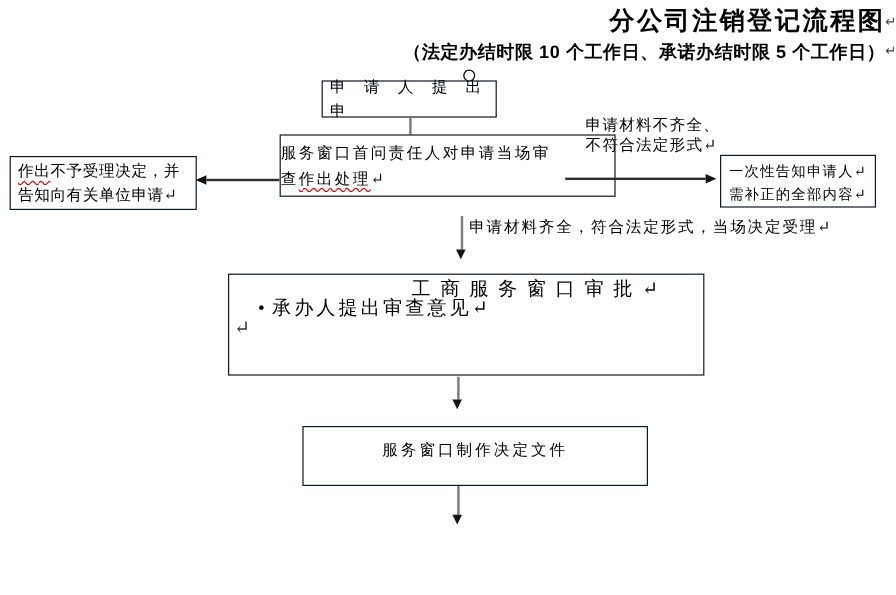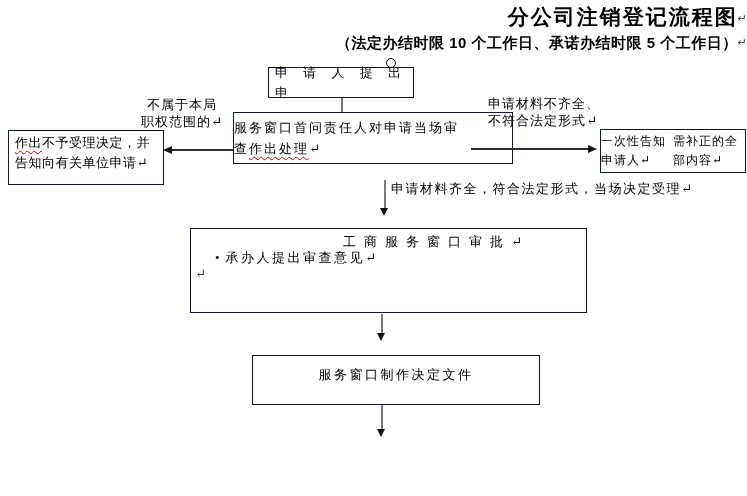--- a/index.html
+++ b/index.html
@@ -39,57 +39,53 @@
   </div>
 
   <div class="bx" style="left:268px;top:67px;width:146px;height:31px;display:flex;align-items:center;justify-content:center;letter-spacing:6px;padding-left:6px;">
     <span>申 请 人 提 出 申</span>
   </div>
   <div class="circle" style="left:386px;top:58px;"></div>
 
   <div class="vline" style="left:341px;top:98px;height:21px;"></div>
   <div class="ah-down" style="left:337px;top:119px;"></div>
 
-  <div class="lbl" style="left:134px;top:96px;width:96px;text-align:center;letter-spacing:1px;">
-    <div>不属于本局</div>
-    <div>职权范围的↵</div>
-  </div>
 
-  <div class="bx" style="left:8px;top:130px;width:156px;height:55px;padding:2px 6px;letter-spacing:0.5px;">
+  <div class="bx" style="left:8px;top:130px;width:156px;height:45px;padding:2px 6px;letter-spacing:0.5px;">
     <span class="wavy">作出</span><span>不予受理决定，并告知向有关单位申请↵</span>
   </div>
 
   <div class="hline" style="left:172px;top:149px;width:61px;"></div>
   <div class="ah-left" style="left:163px;top:145.5px;"></div>
 
   <div class="bx" style="left:233px;top:112px;width:280px;height:52px;padding:4px 0;letter-spacing:2px;line-height:21px;">
     <div>服务窗口首问责任人对申请当场审</div>
     <div><span>查</span><span class="wavy">作出处理</span><span>↵</span></div>
   </div>
 
   <div class="lbl" style="left:488px;top:95px;width:150px;letter-spacing:1px;">
     <div>申请材料不齐全、</div>
     <div>不符合法定形式↵</div>
   </div>
 
   <div class="hline" style="left:471px;top:148px;width:117px;"></div>
   <div class="ah-right" style="left:588px;top:144.5px;"></div>
 
-  <div class="bx" style="left:600px;top:129px;width:146px;height:44px;display:flex;flex-direction:row;justify-content:flex-end;align-items:center;font-size:12px;line-height:19px;letter-spacing:1px;">
+  <div class="bx" style="left:600px;top:129px;width:130px;height:44px;display:flex;flex-direction:column;justify-content:flex-end;align-items:center;font-size:12px;line-height:19px;letter-spacing:1px;">
     <div>一次性告知申请人↵</div>
     <div>需补正的全部内容↵</div>
   </div>
 
   <div class="vline" style="left:384px;top:180px;height:28px;"></div>
   <div class="ah-down" style="left:380px;top:208px;"></div>
   <div class="lbl" style="left:391px;top:180px;width:350px;letter-spacing:1.5px;">
     <span>申请材料齐全，符合法定形式，当场决定受理↵</span>
   </div>
 
-  <div class="bx" style="left:190px;top:228px;width:397px;height:85px;padding-top:5px;font-size:13px;">
+  <div class="bx" style="left:190px;top:228px;width:397px;height:85px;padding-top:5px;font-size:16px;">
     <div style="padding-left:152px;letter-spacing:8px;line-height:16px;">
       <span>工商服务窗口审批↵</span>
     </div>
     <div class="bullet-line">
       <span class="bm">•</span><span>承办人提出审查意见↵</span>
     </div>
     <div style="padding-left:4px;line-height:16px;color:#333;">↵</div>
   </div>
 
   <div class="vline" style="left:381px;top:314px;height:19px;"></div>

